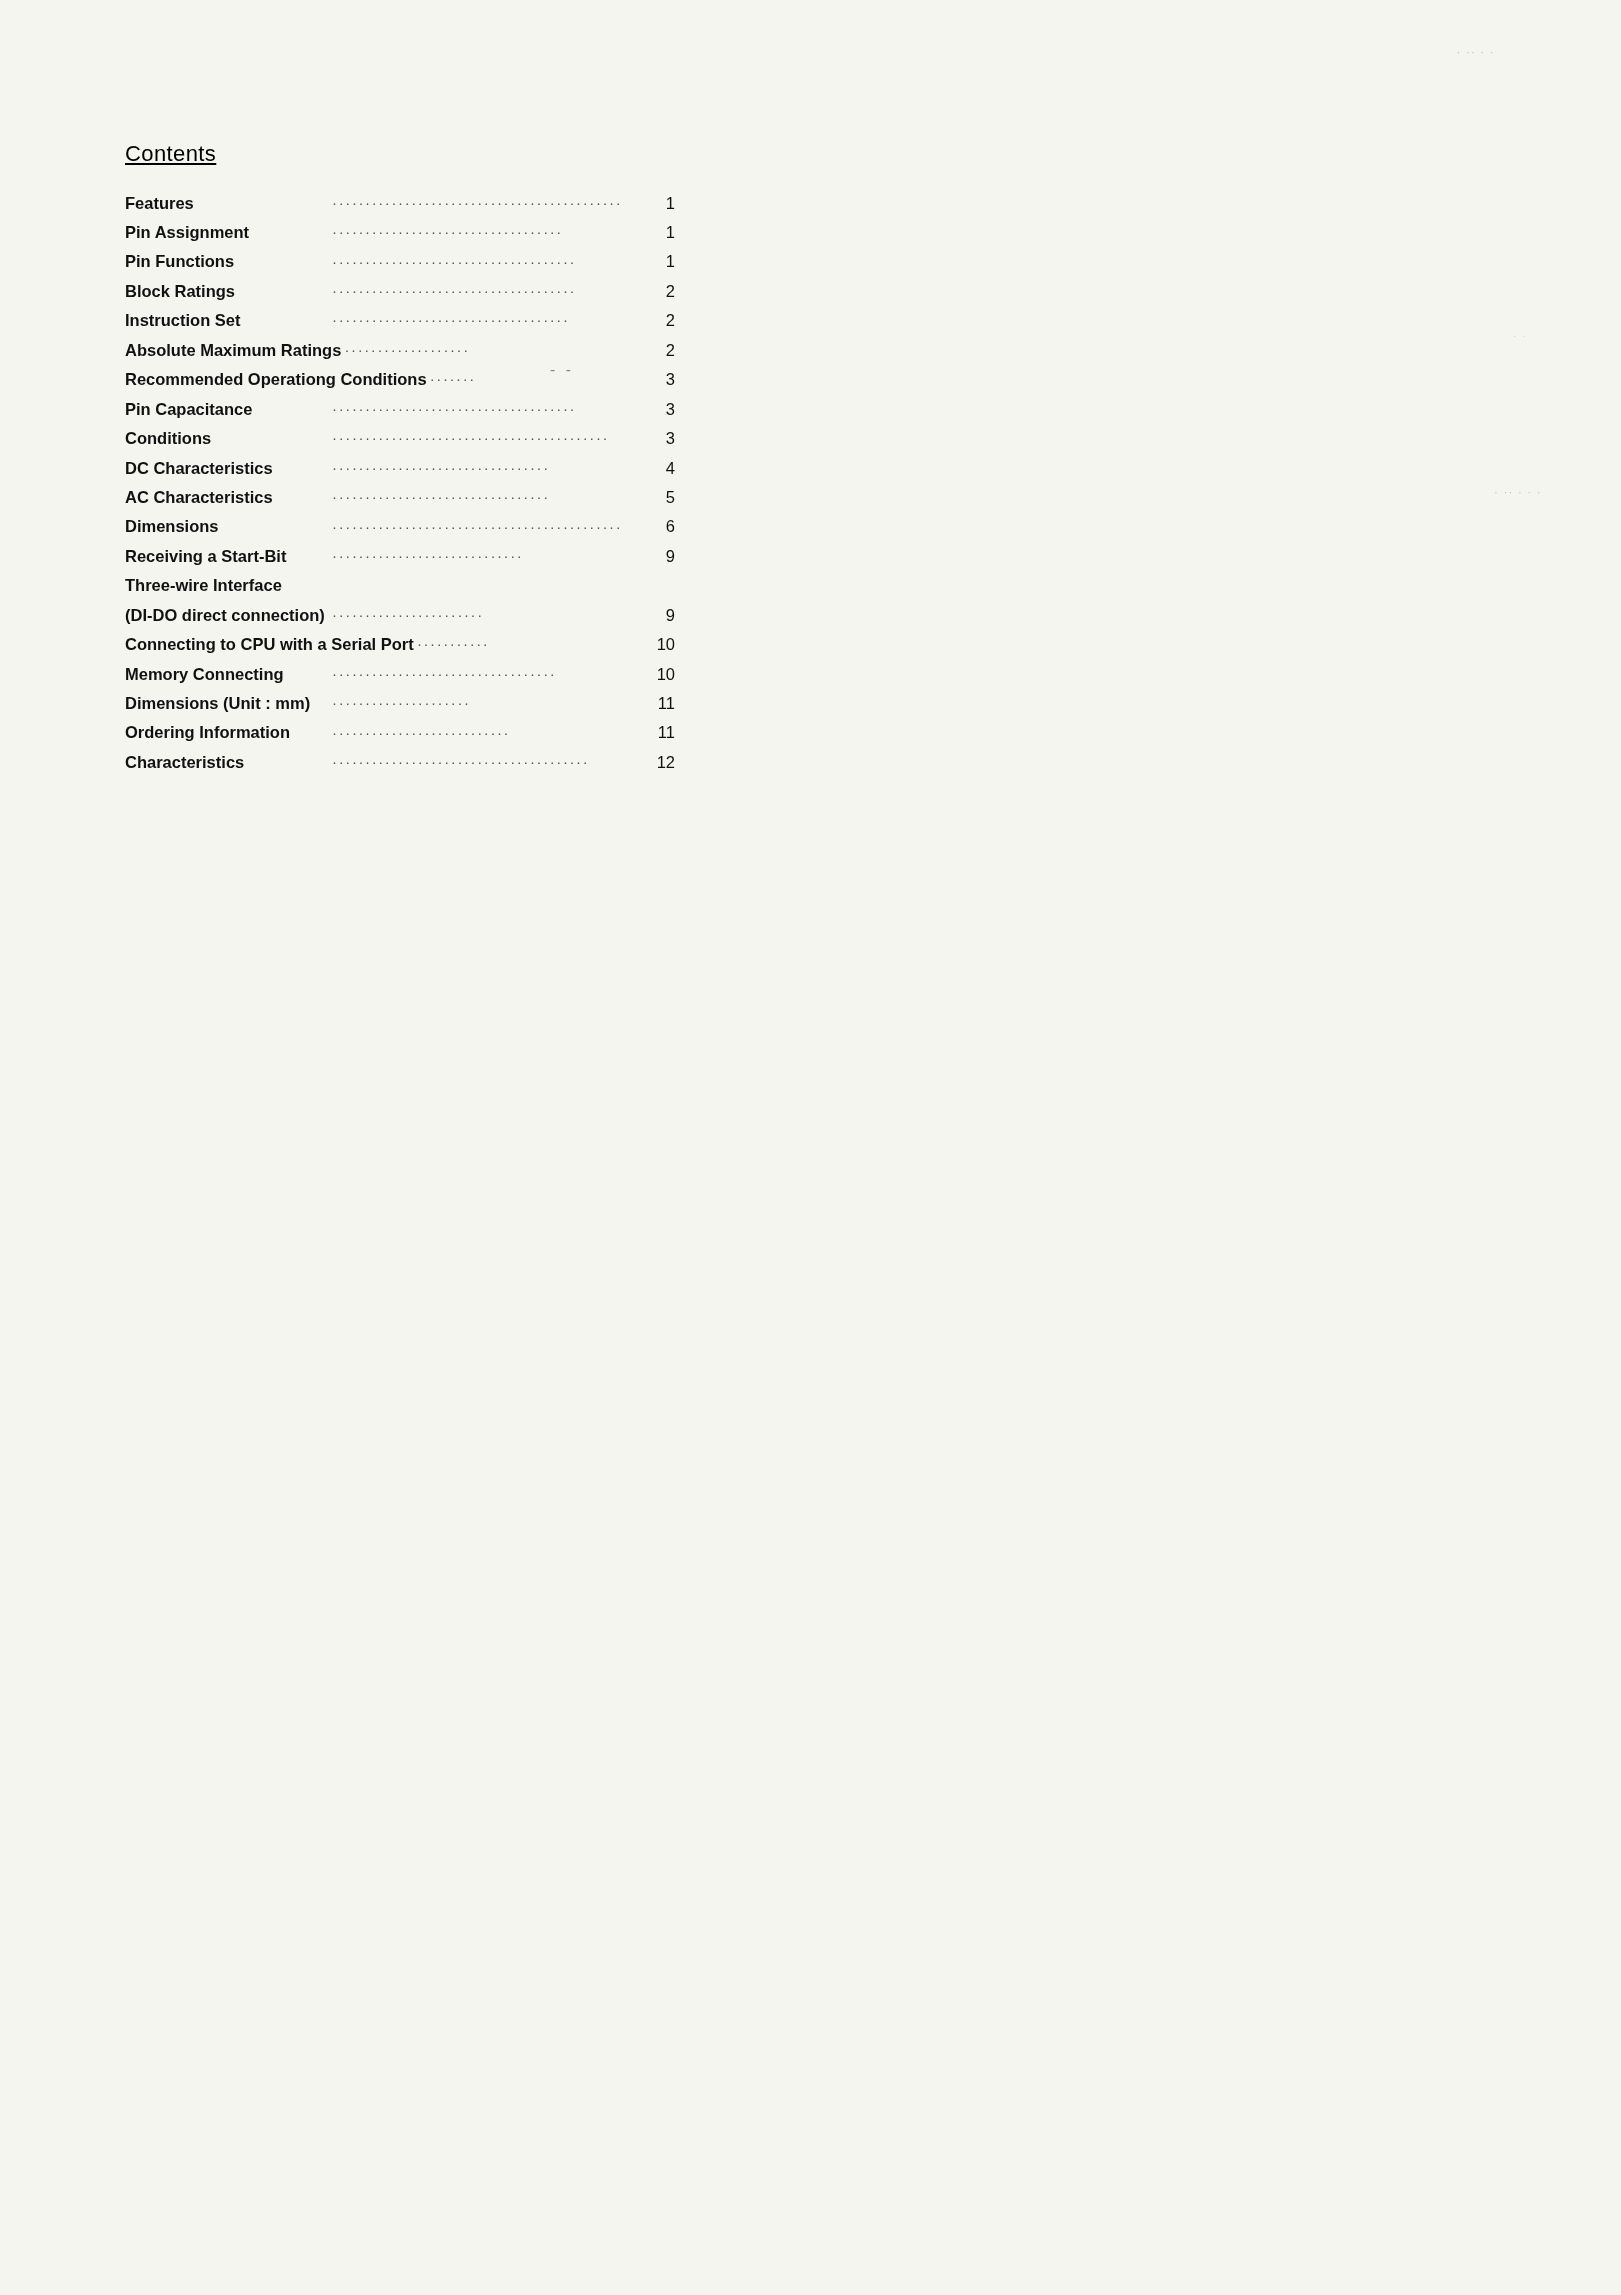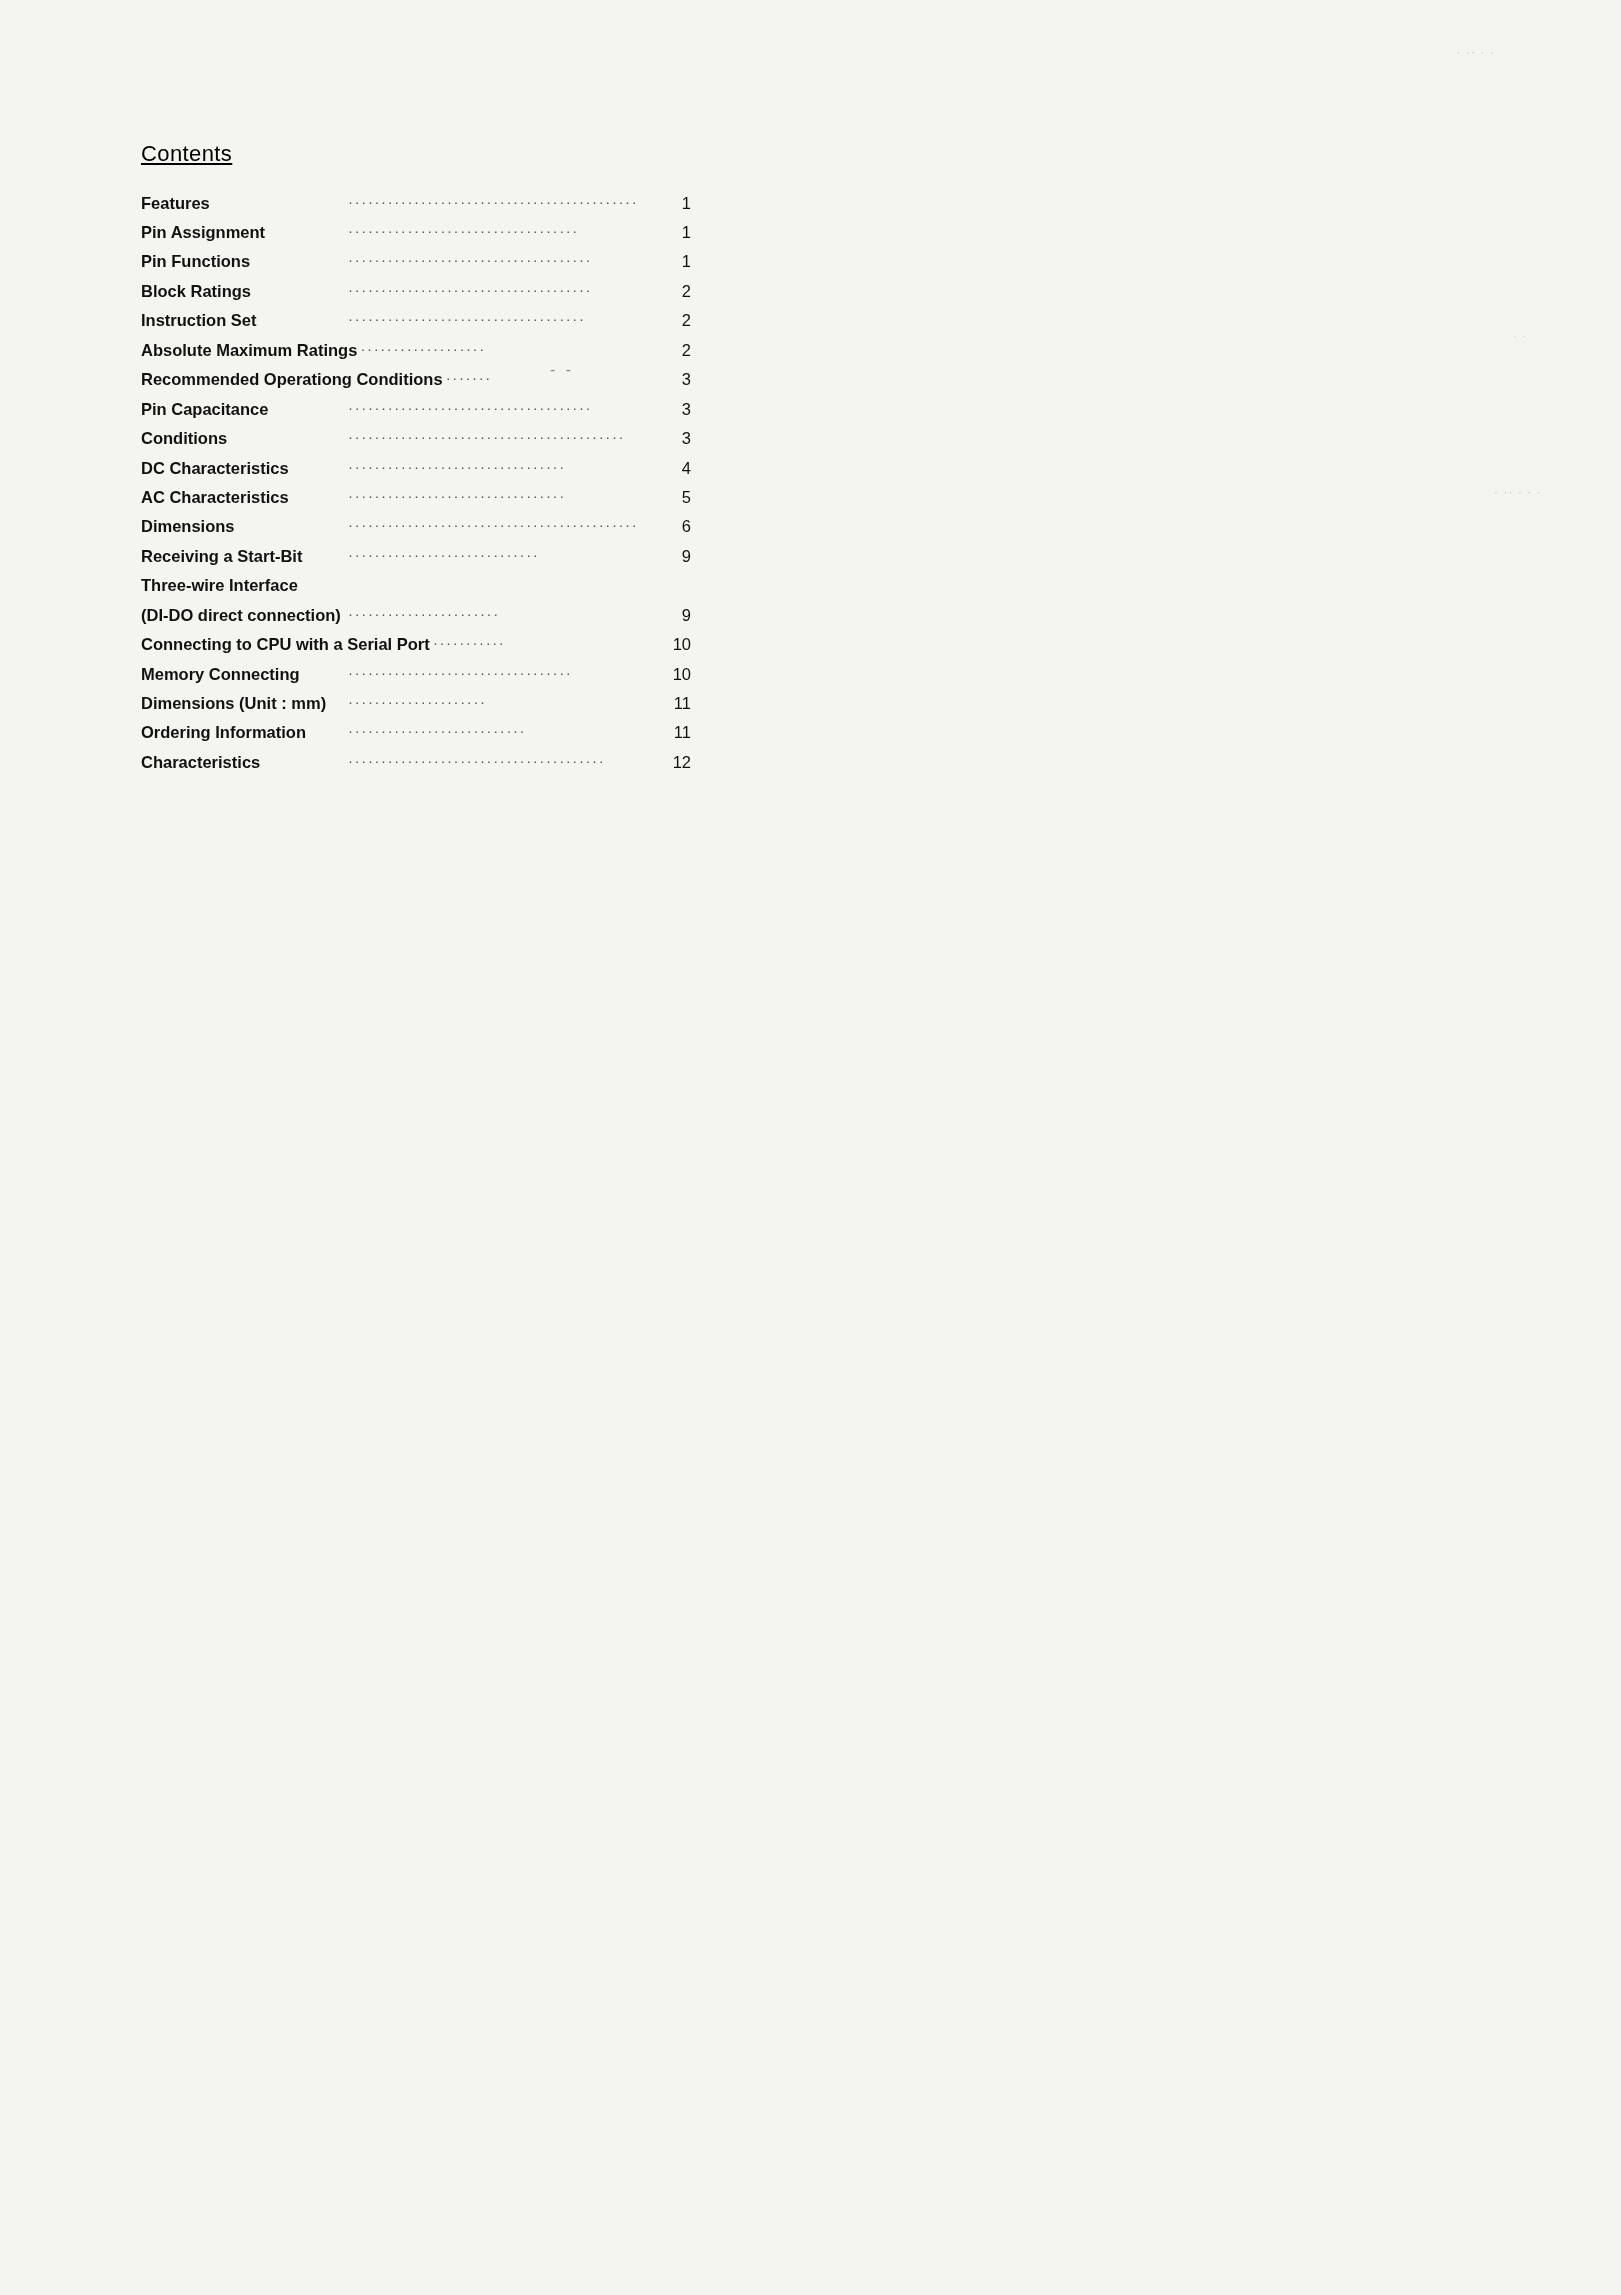--- a/index.html
+++ b/index.html
@@ -21,36 +21,36 @@
       width: 1622px;
       height: 2295px;
       background: #f5f5f0;
       position: relative;
       overflow: hidden;
     }
 
     .content-area {
       position: absolute;
       top: 141px;
-      left: 141px;
+      left: 125px;
       width: 550px;
     }
 
     .contents-heading {
       font-size: 22px;
       font-weight: normal;
       text-decoration: underline;
       color: #000;
       margin-bottom: 23.6px;
       letter-spacing: 0.4px;
     }
 
     .toc-row {
       display: flex;
-      align-items: flex-start;
+      align-items: center;
       margin-bottom: 4.7px;
       font-size: 17.3px;
       color: #111;
       line-height: 1.5;
     }
 
     .toc-label {
       white-space: nowrap;
       font-weight: bold;
       min-width: 204px;

